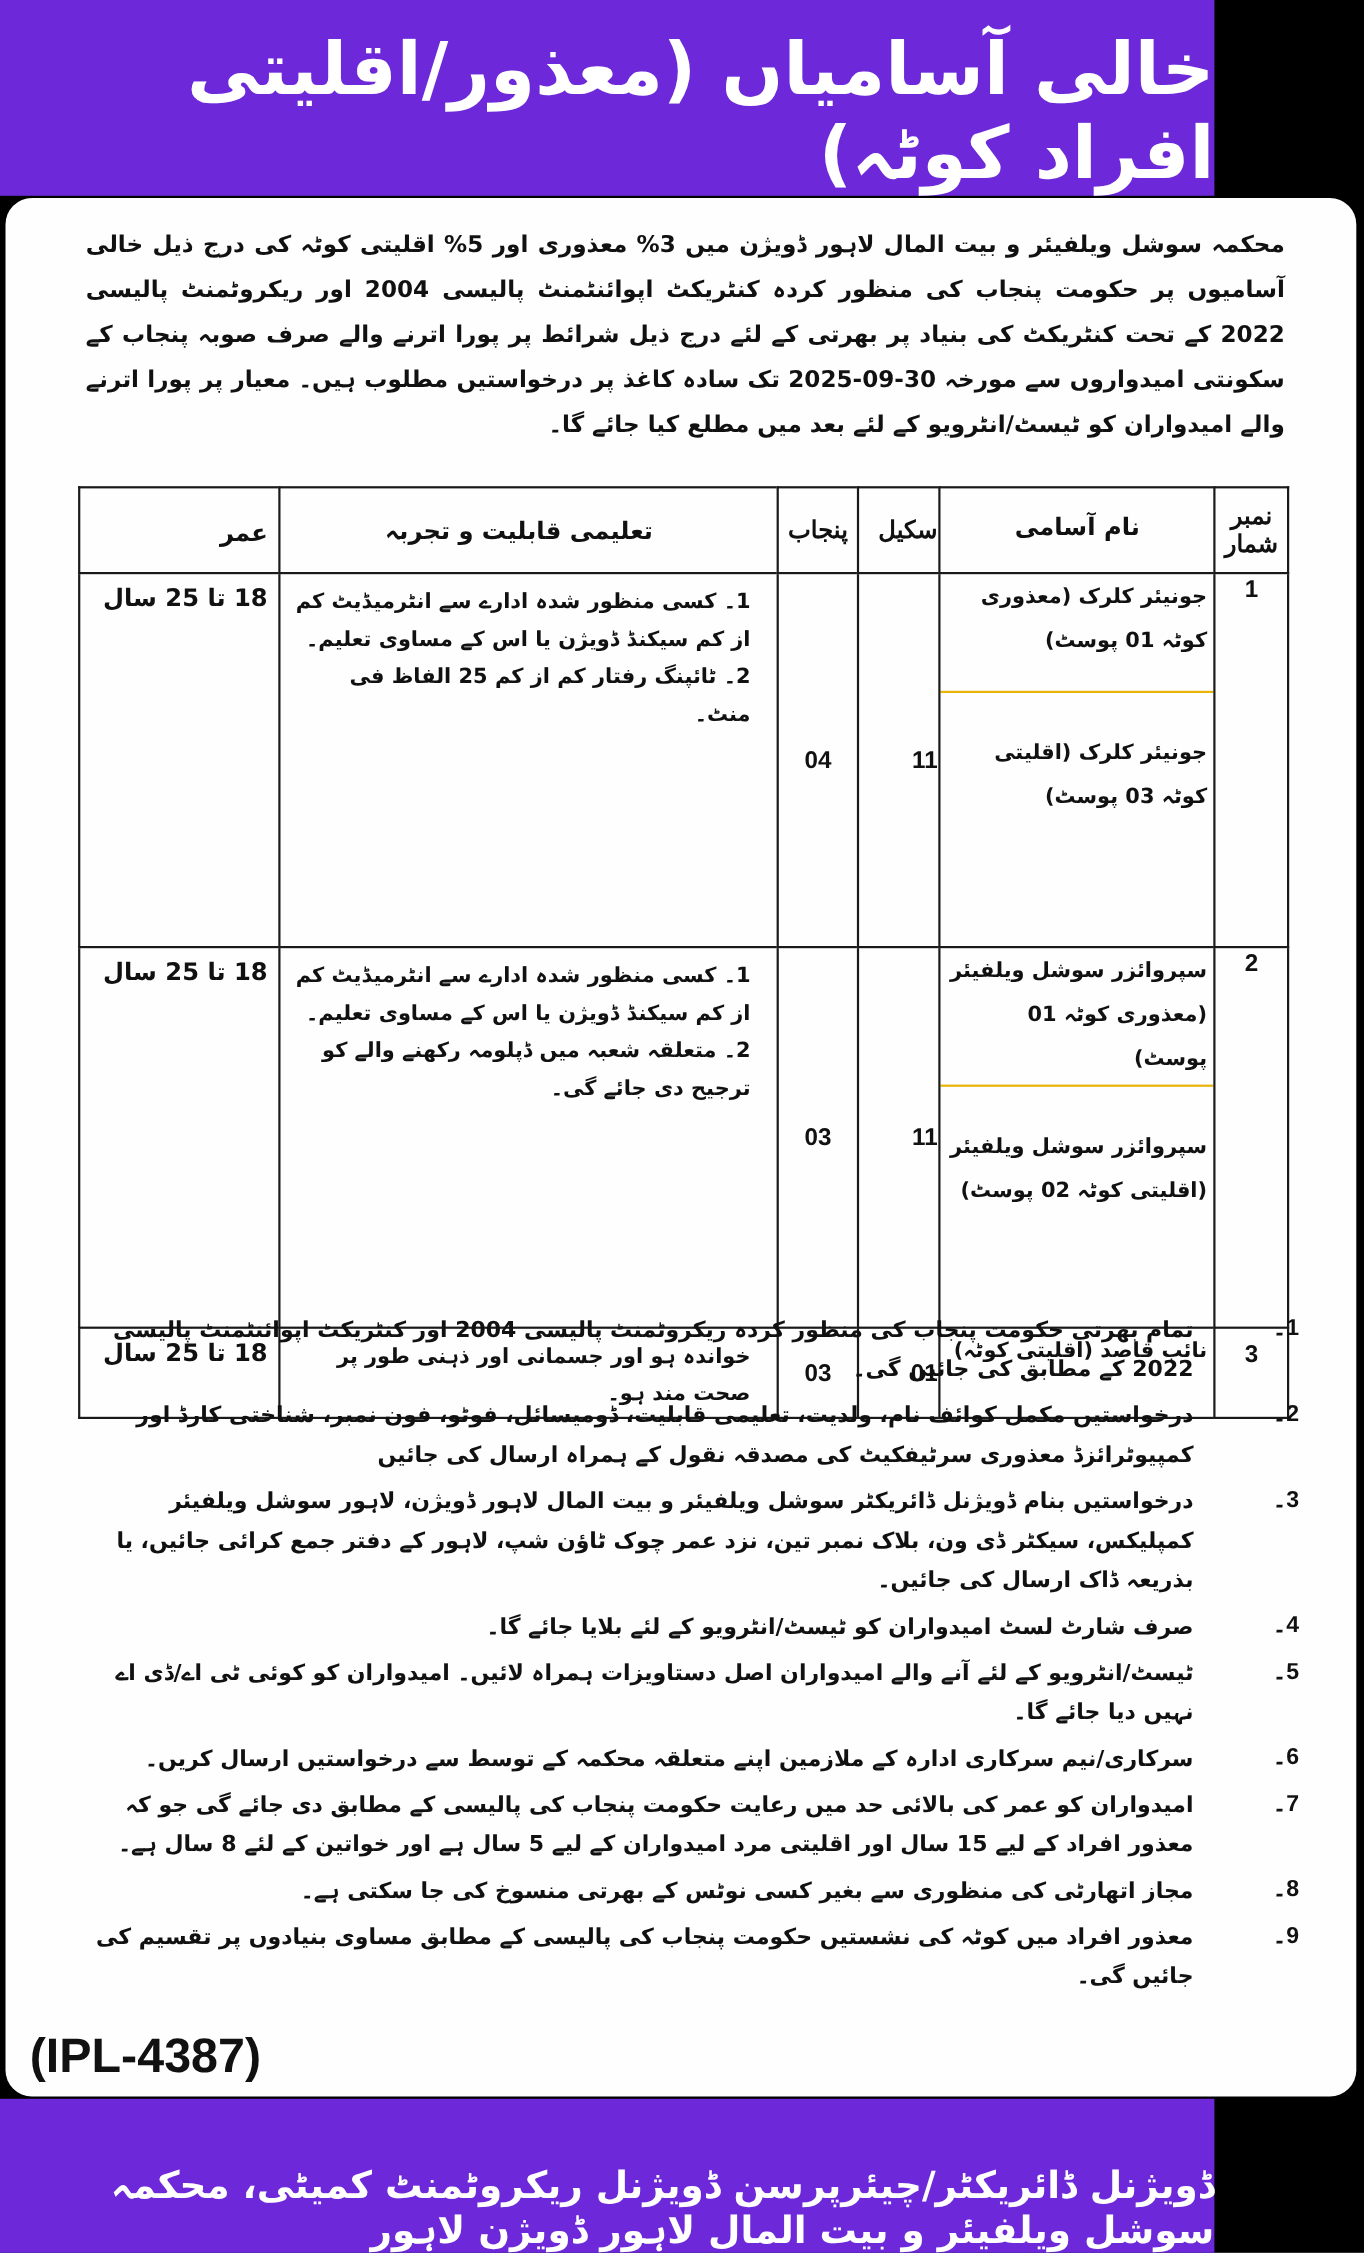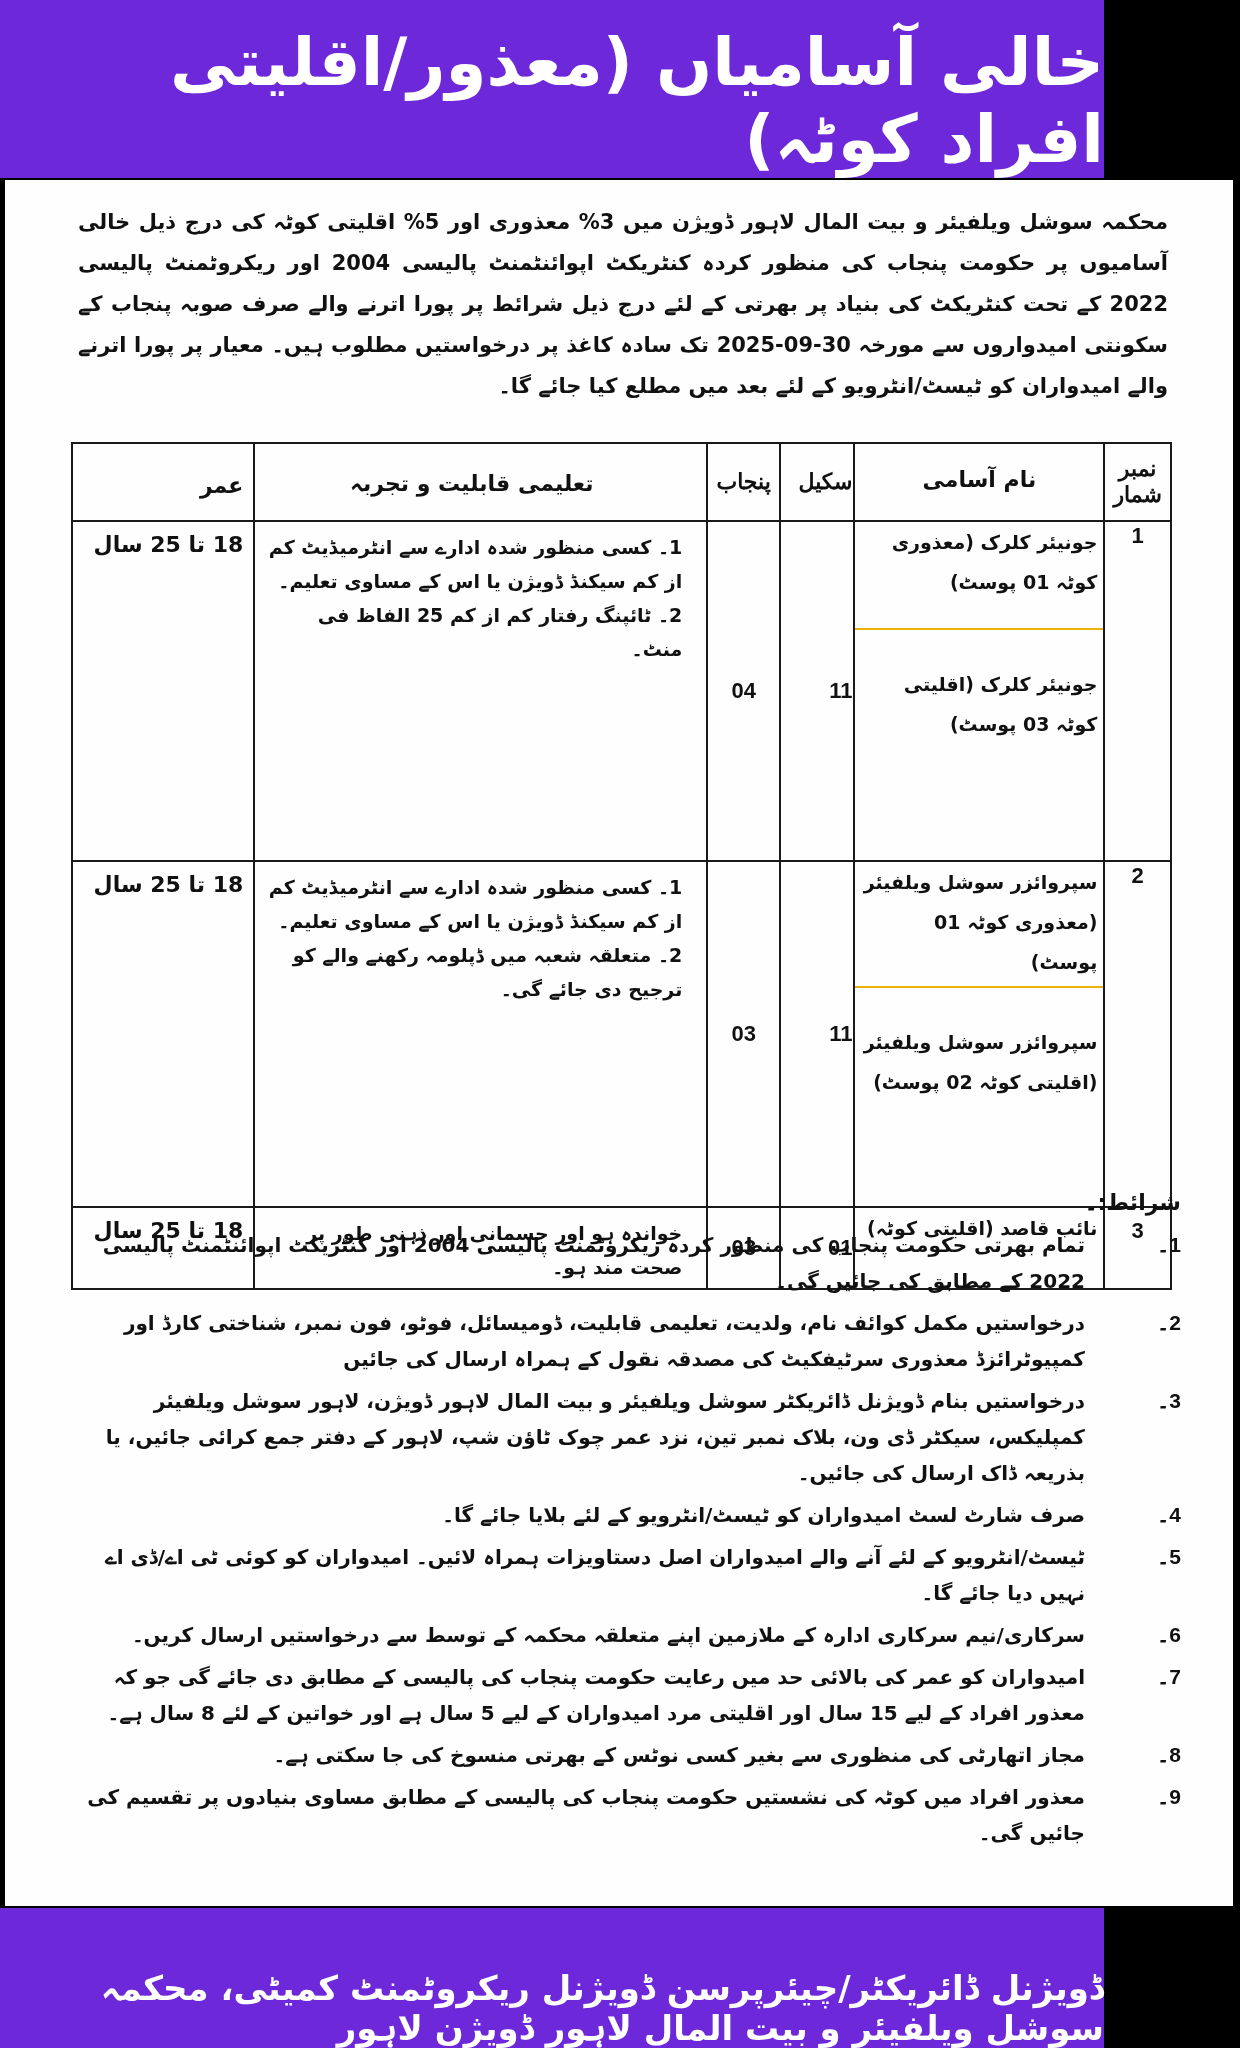--- a/index.html
+++ b/index.html
@@ -9,21 +9,21 @@
     }
     .banner {
       position: absolute; left: 0; width: 1104px; background: #6d28d9; color: #fff;
       display: flex; align-items: flex-end; justify-content: center; direction: rtl;
     }
     .banner.top { top: 0; height: 178px; }
     .banner.top .title { font-size: 66px; font-weight: bold; letter-spacing: 2px; margin-top: 22px; }
     .banner.bottom { top: 1908px; height: 140px; }
     .banner.bottom .footer-text { font-size: 34px; font-weight: bold; margin-top: -10px; }
     .paper {
-      position: absolute; left: 5px; top: 180px; width: 1228px; height: 1726px; background: #fefefe;
+      position: absolute; left: 5px; top: 180px; width: 1228px; height: 1726px; background: #fefefe; border-radius: 24px;
     }
     .intro {
       position: absolute; right: 65px; top: 22px; width: 1090px; direction: rtl; text-align: justify;
       font-size: 21px; line-height: 41px; font-weight: bold;
     }
     table.posts {
       position: absolute; left: 66px; top: 262px; width: 1101px; border-collapse: collapse;
       direction: rtl; font-size: 19px; font-weight: bold;
     }
     table.posts th, table.posts td { border: 2px solid #1a1a1a; vertical-align: top; }
@@ -108,21 +108,20 @@
         <td class="c-count">03</td>
         <td class="c-qual">
           <div>خواندہ ہو اور جسمانی اور ذہنی طور پر صحت مند ہو۔</div>
         </td>
         <td class="c-age">18 تا 25 سال</td>
       </tr>
     </tbody>
   </table>
 
   <div class="conditions">
-    <div class="cond-heading">شرائط:۔</div>
     <div class="cond-item">
       <span class="cond-num">1۔</span>
       <span class="cond-text">تمام بھرتی حکومت پنجاب کی منظور کردہ ریکروٹمنٹ پالیسی 2004 اور کنٹریکٹ اپوائنٹمنٹ پالیسی 2022 کے مطابق کی جائیں گی۔</span>
     </div>
     <div class="cond-item">
       <span class="cond-num">2۔</span>
       <span class="cond-text">درخواستیں مکمل کوائف نام، ولدیت، تعلیمی قابلیت، ڈومیسائل، فوٹو، فون نمبر، شناختی کارڈ اور کمپیوٹرائزڈ معذوری سرٹیفکیٹ کی مصدقہ نقول کے ہمراہ ارسال کی جائیں</span>
     </div>
     <div class="cond-item">
       <span class="cond-num">3۔</span>
@@ -147,17 +146,18 @@
     <div class="cond-item">
       <span class="cond-num">8۔</span>
       <span class="cond-text">مجاز اتھارٹی کی منظوری سے بغیر کسی نوٹس کے بھرتی منسوخ کی جا سکتی ہے۔</span>
     </div>
     <div class="cond-item">
       <span class="cond-num">9۔</span>
       <span class="cond-text">معذور افراد میں کوٹہ کی نشستیں حکومت پنجاب کی پالیسی کے مطابق مساوی بنیادوں پر تقسیم کی جائیں گی۔</span>
     </div>
   </div>
 
+  <div class="ref">(IPL-4387)</div>
 </div>
 
 <div class="banner bottom">
   <div class="footer-text">ڈویژنل ڈائریکٹر/چیئرپرسن ڈویژنل ریکروٹمنٹ کمیٹی، محکمہ سوشل ویلفیئر و بیت المال لاہور ڈویژن لاہور</div>
 </div>
 
 </body></html>

